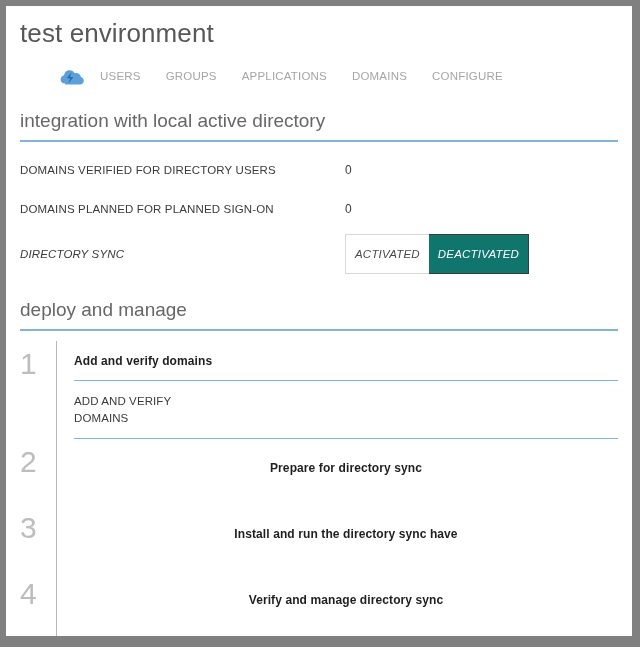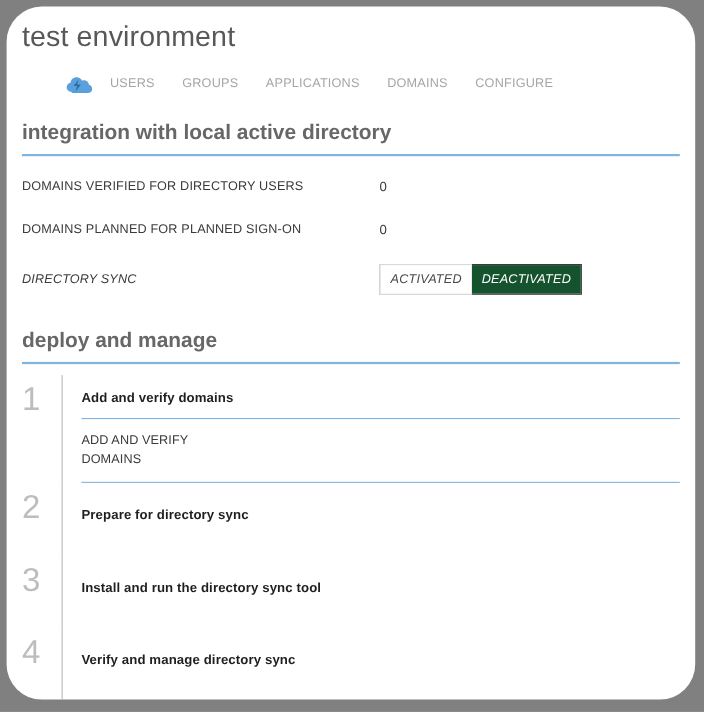--- a/index.html
+++ b/index.html
@@ -16,21 +16,20 @@
   }
 
   .window {
     position: absolute;
     left: 6px;
     top: 6px;
     width: 626px;
     height: 630px;
     background: #ffffff;
     overflow: hidden;
-    border-radius: 32px;
   }
 
   
   .page-title {
     font-size: 26px;
     font-weight: 300;
     color: #585858;
     letter-spacing: 0.1px;
     padding: 10px 0 0 14px;
     line-height: 34px;
@@ -63,21 +62,21 @@
     color: #1a1a1a;
     font-weight: bold;
   }
 
   
   .section {
     margin: 0 14px;
   }
   .section-title {
     font-size: 19px;
-    font-weight: 700;
+    font-weight: 400;
     color: #676767;
     padding-top: 18px;
     padding-bottom: 7px;
     line-height: 24px;
   }
   .section-rule {
     height: 2px;
     background: #7eb4e2;
     width: 100%;
   }
@@ -107,21 +106,21 @@
   .prop-row.toggle-row {
     height: 52px;
     align-items: center;
     font-style: italic;
   }
 
   
   .toggle {
     display: inline-flex;
     border: 1px solid #3a3a3a;
-    height: 28px;
+    height: 40px;
     box-sizing: border-box;
   }
   .toggle-seg {
     display: flex;
     align-items: center;
     justify-content: center;
     font-size: 11.5px;
     letter-spacing: 0.2px;
     padding: 0 9px;
     cursor: pointer;
@@ -129,21 +128,21 @@
     box-sizing: border-box;
   }
   .toggle-seg.off {
     background: #ffffff;
     color: #4a4a4a;
     border: 1px solid #d9d9d9;
     border-right: none;
     margin: -1px 0 -1px -1px;
   }
   .toggle-seg.on {
-    background: #14532d;
+    background: #0f766e;
     color: #ffffff;
   }
 
   
   .steps {
     margin: 10px 14px 0 14px;
   }
   .step {
     display: flex;
     align-items: stretch;
@@ -170,20 +169,21 @@
   }
   .step-heading {
     font-size: 12px;
     font-weight: bold;
     color: #1f1f1f;
     letter-spacing: 0.1px;
     padding: 13px 0 12px 0;
   }
   .step.collapsed .step-heading {
     padding: 22px 0 22px 0;
+    text-align: center;
   }
   .step.collapsed .step-body {
     min-height: 66px;
   }
   .step-rule {
     height: 1px;
     background: #7eb4e2;
     width: 100%;
   }
   .step-detail {
@@ -281,21 +281,21 @@
       <div class="step-bar"></div>
       <div class="step-body">
         <div class="step-heading">Prepare for directory sync</div>
       </div>
     </div>
 
     <div class="step collapsed">
       <div class="step-num">3</div>
       <div class="step-bar"></div>
       <div class="step-body">
-        <div class="step-heading">Install and run the directory sync tool</div>
+        <div class="step-heading">Install and run the directory sync have</div>
       </div>
     </div>
 
     <div class="step collapsed">
       <div class="step-num">4</div>
       <div class="step-bar"></div>
       <div class="step-body">
         <div class="step-heading">Verify and manage directory sync</div>
       </div>
     </div>

